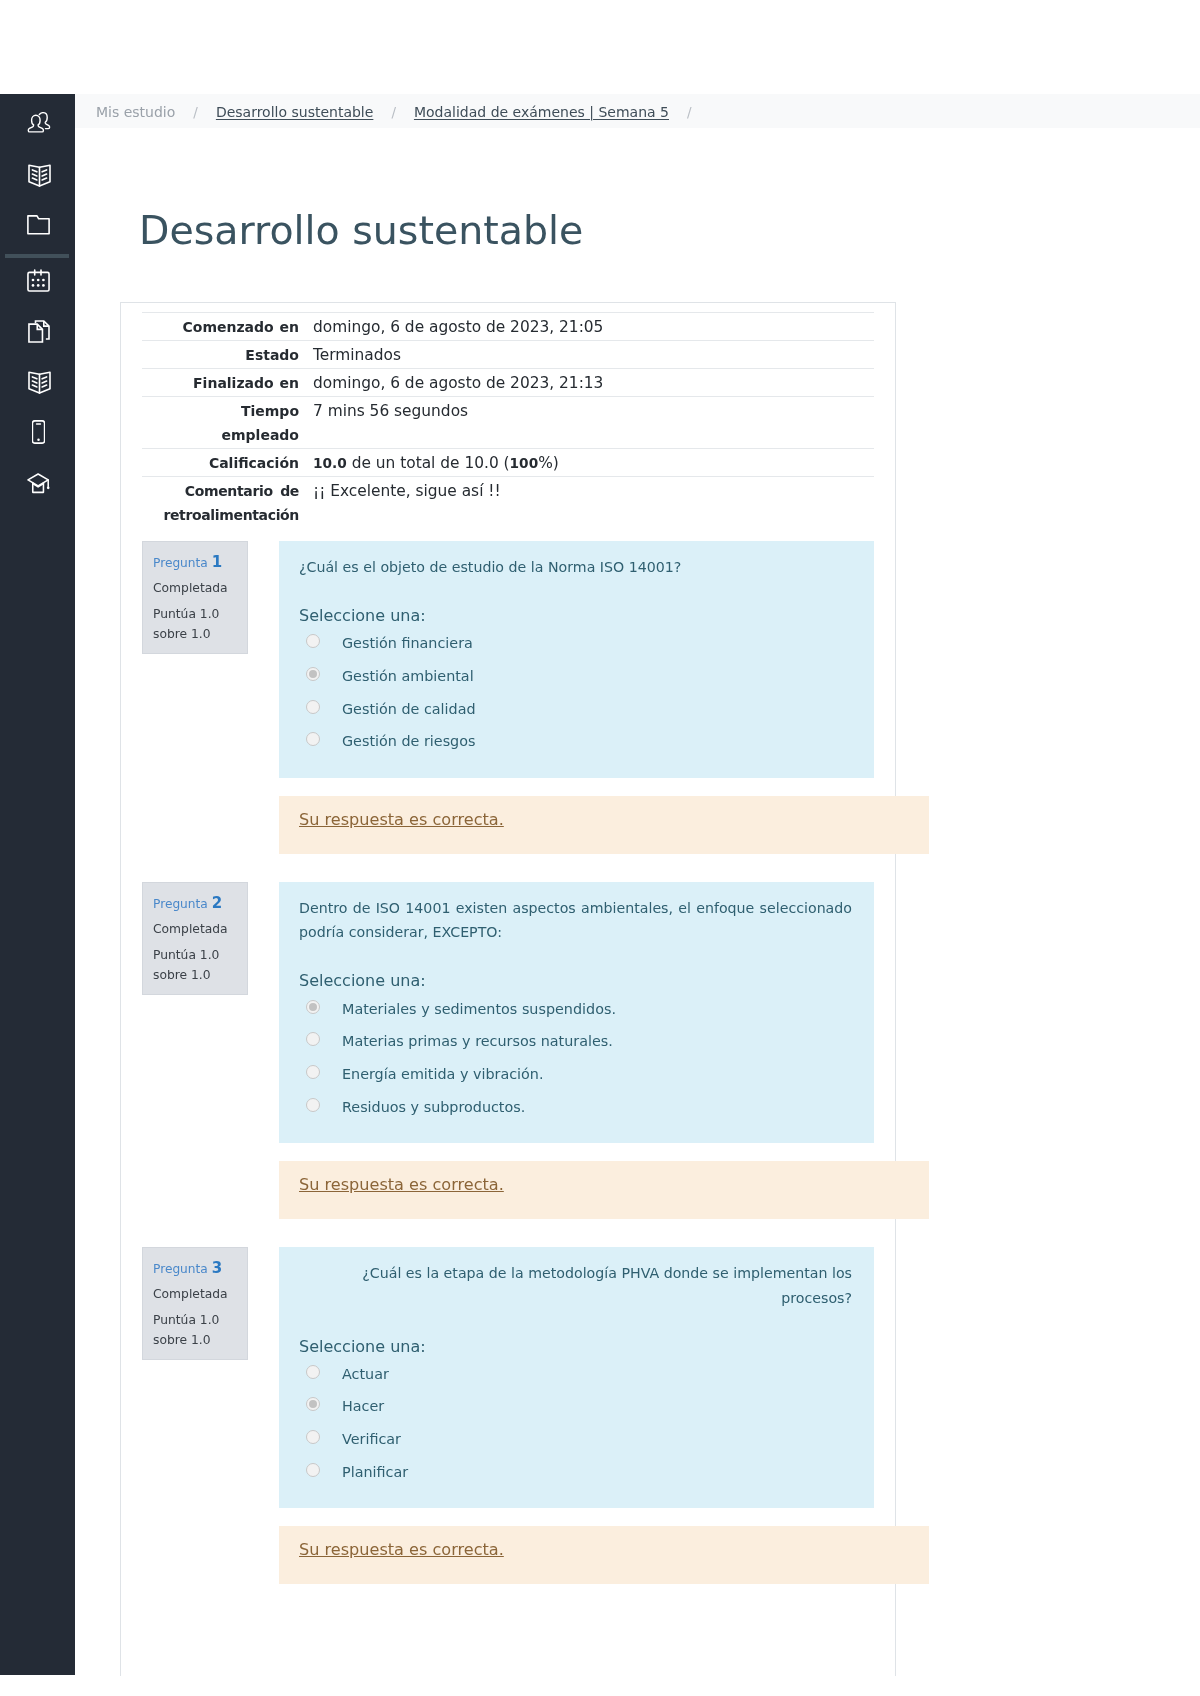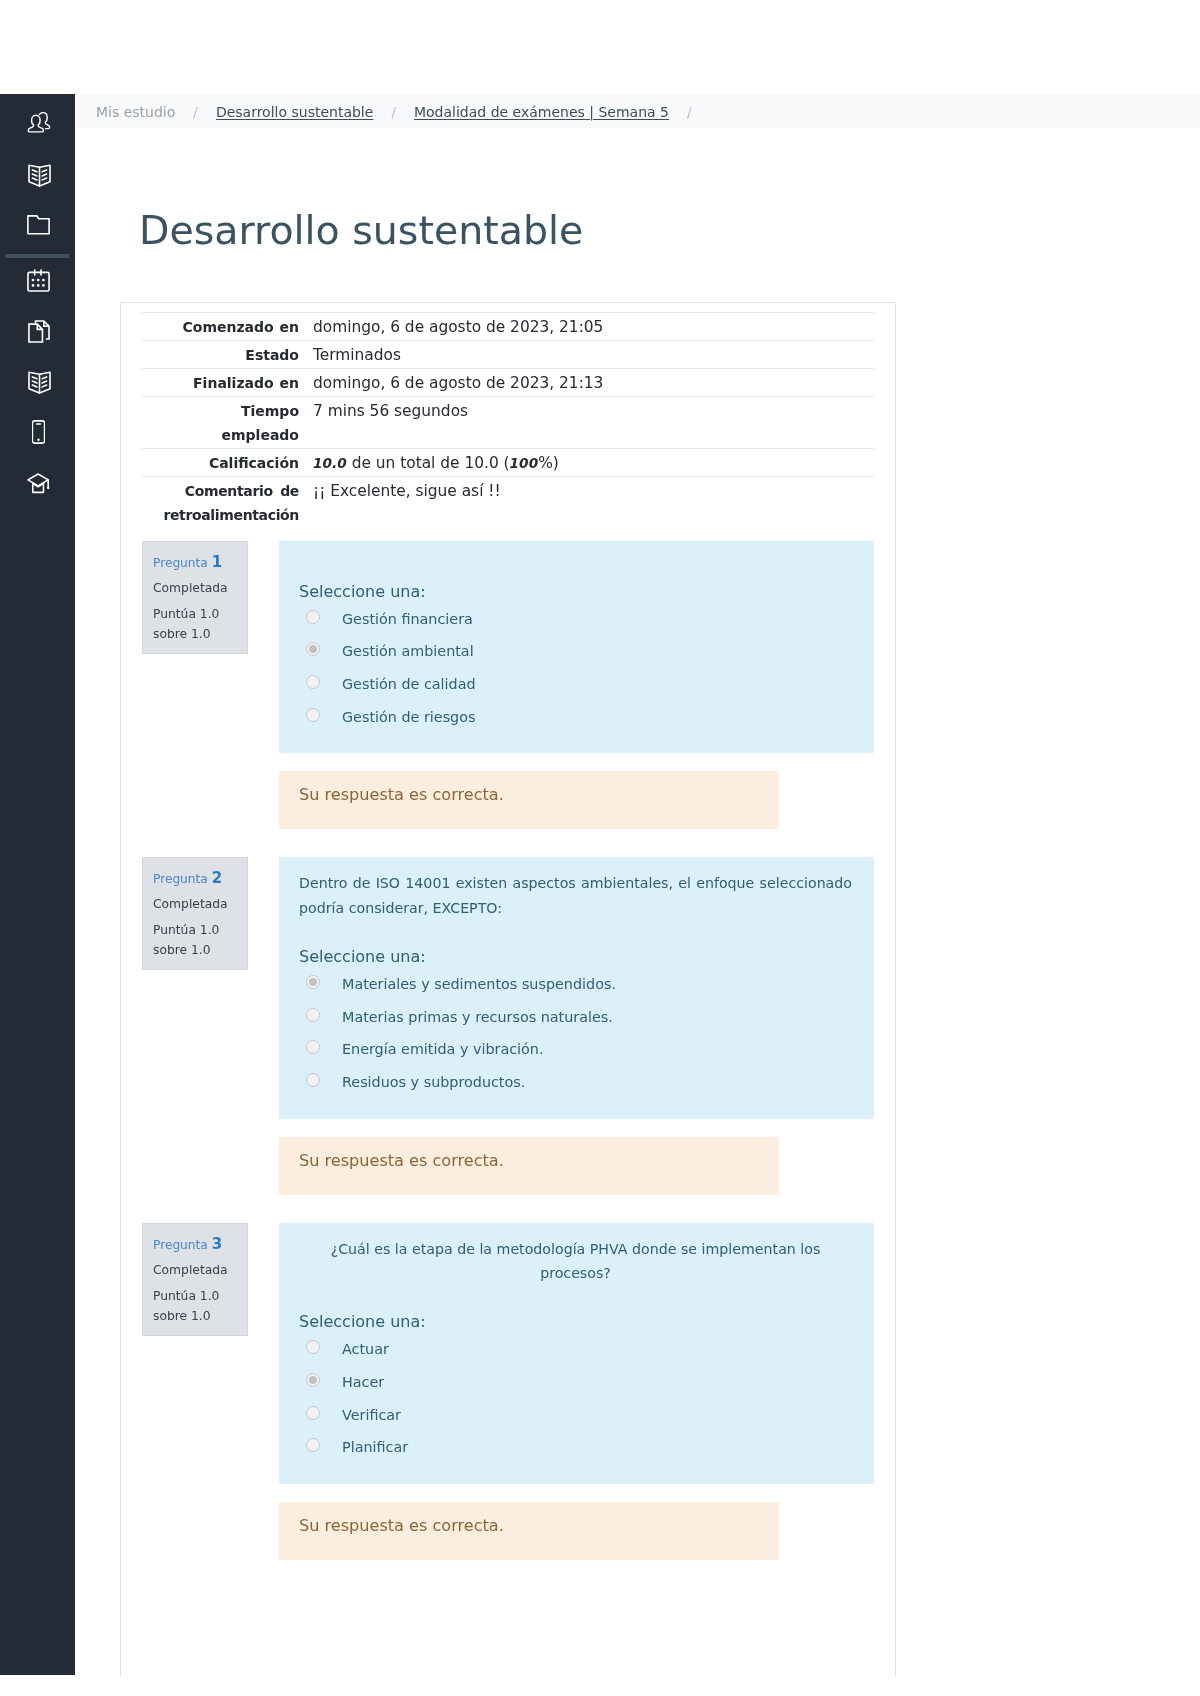--- a/index.html
+++ b/index.html
@@ -47,21 +47,21 @@
     padding:0 21px;
   }
 
   
   #summary { width:732px; margin-top:9px; border-collapse:collapse; table-layout:fixed; }
   #summary tr { border-top:1px solid #e5e8eb; }
   #summary td { padding:1.5px 0 1.5px 0; vertical-align:top; font-size:15.4px; line-height:24px; }
   #summary td.lbl { width:171px; text-align:right; font-weight:700; font-size:14px; color:#262b31; padding-right:14px; padding-left:19px; word-spacing:1px; }
   #summary td.lbl.wide { padding-left:0; letter-spacing:-0.35px; word-spacing:3px; }
   #summary td.val { color:#262b31; }
-  #summary td.val b { font-weight:700; font-size:13.7px;font-style:italic; }
+  #summary td.val b { font-weight:700; font-size:13.7px; }
 
   
   .qblock { position:relative; margin-top:28px; }
   .qblock:first-child { margin-top:13px; }
   .qinfo {
     position:absolute; left:0; top:0; width:106px;
     background:#dee1e6; border:1px solid #d3d7dd;
     padding:12px 11px 9px 10px;
   }
   .qinfo .qno { font-size:12.2px; color:#4a88ca; line-height:16px; margin-bottom:9px; }
@@ -82,23 +82,23 @@
     border:1px solid #c8c8c8; background:#f2f2f2; margin-top:1px; flex:0 0 auto;
     position:relative;
   }
   .radio.sel::after {
     content:""; position:absolute; left:2px; top:2px; width:8px; height:8px;
     border-radius:50%; background:#c2c2c2;
   }
   .ans .atext { margin-left:22px; font-size:14.35px; color:#2f5f70; line-height:20px; }
 
   .qfeedback {
-    margin-left:137px; width:500px; background:#fbeede;
+    margin-left:137px; width:650px; background:#fbeede;
     padding:13px 22px 23px 20px; margin-top:18px;
-    font-size:16.1px; color:#8b6538; line-height:22px;
+    font-size:16.1px; color:#8b6538; line-height:22px;text-decoration:underline;
   }
 </style>
 </head>
 <body>
 
 <div id="sidebar">
     <div class="nav-item" style="top: 16px;">
       <span>
         <svg width="24" height="23" viewBox="0 0 24 23">
           <g fill="none" stroke="#fff" stroke-width="1.4" stroke-linejoin="round" stroke-linecap="round">
@@ -234,20 +234,21 @@
       </tbody>
     </table>
   <div id="questions">
       <div class="qblock">
         <div class="qinfo">
           <div class="qno"><span>Pregunta</span> <b>1</b></div>
           <div class="qstate">Completada</div>
           <div class="qmark">Puntúa 1.0 sobre 1.0</div>
         </div>
         <div class="qbody">
+          <div class="qtext">¿Cuál es el objeto de estudio de la Norma ISO 14001?</div>
           <div class="qprompt">Seleccione una:</div>
           <div class="answers">
             <div class="ans">
               <span class="radio"></span>
               <span class="atext">Gestión financiera</span>
             </div>
             <div class="ans">
               <span class="radio sel"></span>
               <span class="atext">Gestión ambiental</span>
             </div>
@@ -293,21 +294,21 @@
         </div>
         <div class="qfeedback">Su respuesta es correcta.</div>
       </div>
       <div class="qblock">
         <div class="qinfo">
           <div class="qno"><span>Pregunta</span> <b>3</b></div>
           <div class="qstate">Completada</div>
           <div class="qmark">Puntúa 1.0 sobre 1.0</div>
         </div>
         <div class="qbody">
-          <div class="qtext" style="text-align: center;">¿Cuál es la etapa de la metodología PHVA donde se implementan los procesos?</div>
+          <div class="qtext" style="text-align: right;">¿Cuál es la etapa de la metodología PHVA donde se implementan los procesos?</div>
           <div class="qprompt">Seleccione una:</div>
           <div class="answers">
             <div class="ans">
               <span class="radio"></span>
               <span class="atext">Actuar</span>
             </div>
             <div class="ans">
               <span class="radio sel"></span>
               <span class="atext">Hacer</span>
             </div>

